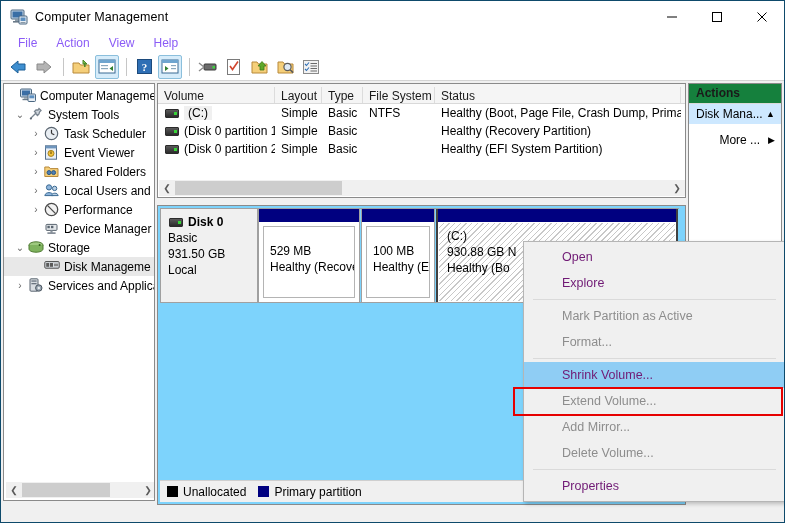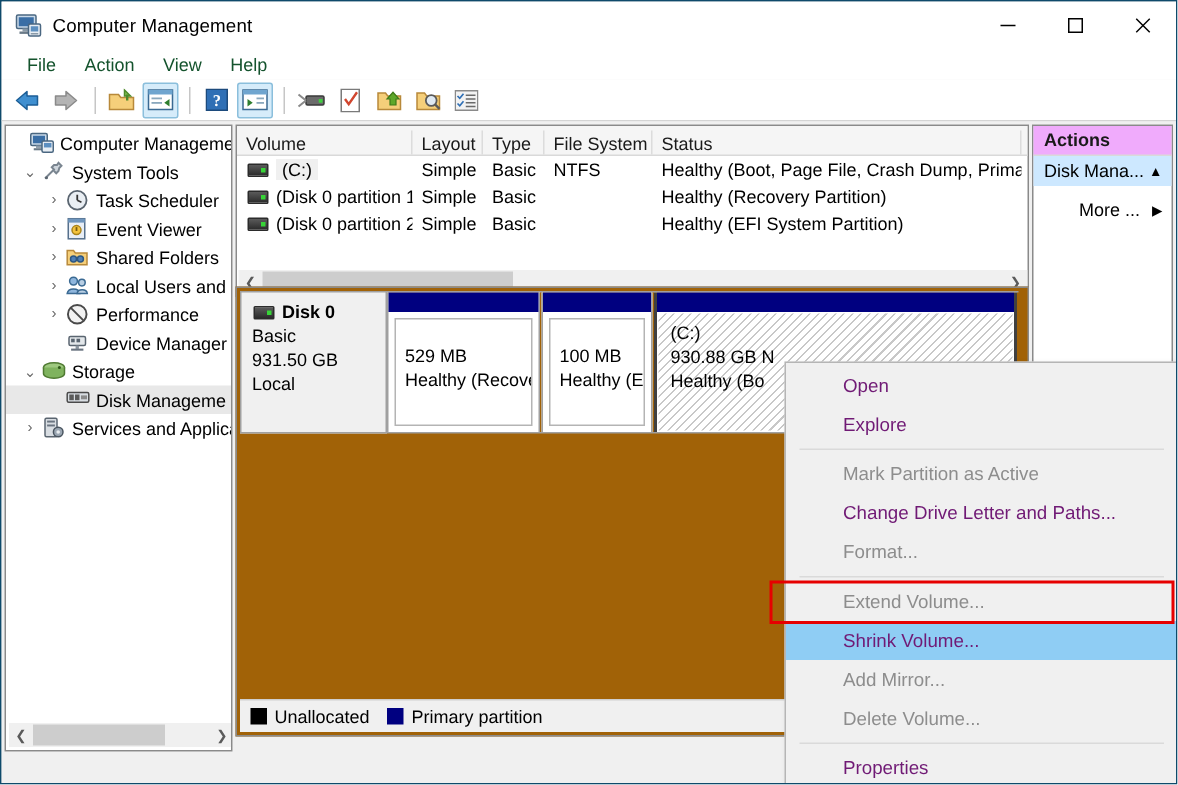--- a/index.html
+++ b/index.html
@@ -46,21 +46,21 @@
 
   
   .menubar {
     position: absolute; left: 0; top: 31px;
     width: 783px; height: 21px;
     background: #ffffff;
     display: flex; align-items: center;
     padding-left: 8px; box-sizing: border-box;
   }
   .menuitem {
-    font-size: 12px; color: #14532d;
+    font-size: 12px; color: #8b5cf6;
     padding: 2px 9px; margin-right: 1px; text-align: center;
   }
 
   
   .toolbar {
     position: absolute; left: 0; top: 52px;
     width: 783px; height: 28px;
     background: #ffffff;
     border-bottom: 1px solid #d4d4d4;
     display: flex; align-items: center;
@@ -165,23 +165,23 @@
     color: #5a5a5a; font-size: 9px;
   }
   .hs-track { flex: 1; height: 16px; background: #f0f0f0; position: relative; }
   .hs-thumb {
     position: absolute; left: 0; top: 1px; height: 14px;
     background: #cdcdcd;
   }
 
   
   .disk-view {
-    position: absolute; left: 0; top: 108px;
+    position: absolute; left: 0; top: 122px;
     width: 529px; height: 300px;
-    background: #a16207;
+    background: #7dd3fc;
     border: 1px solid #8a8a8a;
     box-sizing: border-box;
     overflow: hidden;
   }
   .disk-row {
     position: absolute; left: 2px; top: 2px;
     height: 95px; display: flex;
   }
   .disk-info {
     width: 98px; height: 95px;
@@ -246,21 +246,21 @@
 
   
   .actions-pane {
     position: absolute; left: 687px; top: 2px;
     width: 94px; height: 418px;
     background: #ffffff;
     border: 1px solid #8a8a8a;
     box-sizing: border-box;
   }
   .act-head {
-    height: 20px; background: #f0abfc;
+    height: 20px; background: #15803d;
     border-bottom: 1px solid #d9d9d9;
     font-size: 12px; font-weight: bold; color: #1a1a1a;
     padding: 2px 0 0 7px; box-sizing: border-box;
   }
   .act-sel {
     height: 20px; background: #cde8ff;
     display: flex; align-items: center; justify-content: space-between;
     padding: 0 6px 0 7px; box-sizing: border-box;
     font-size: 12px; color: #000;
   }
@@ -719,25 +719,24 @@
         <span class="tri-right">▶</span>
       </div>
     </div>
   </div>
 
   <div class="ctxmenu">
     <div class="ctxitem">Open</div>
     <div class="ctxitem">Explore</div>
     <div class="ctxsep"></div>
     <div class="ctxitem disabled">Mark Partition as Active</div>
-    <div class="ctxitem">Change Drive Letter and Paths...</div>
     <div class="ctxitem disabled">Format...</div>
     <div class="ctxsep"></div>
+    <div class="ctxitem highlight">Shrink Volume...</div>
     <div class="ctxitem disabled">Extend Volume...</div>
-    <div class="ctxitem highlight">Shrink Volume...</div>
     <div class="ctxitem disabled">Add Mirror...</div>
     <div class="ctxitem disabled">Delete Volume...</div>
     <div class="ctxsep"></div>
     <div class="ctxitem">Properties</div>
 
   </div>
 
   <div class="redbox"></div>
 
 </div>

